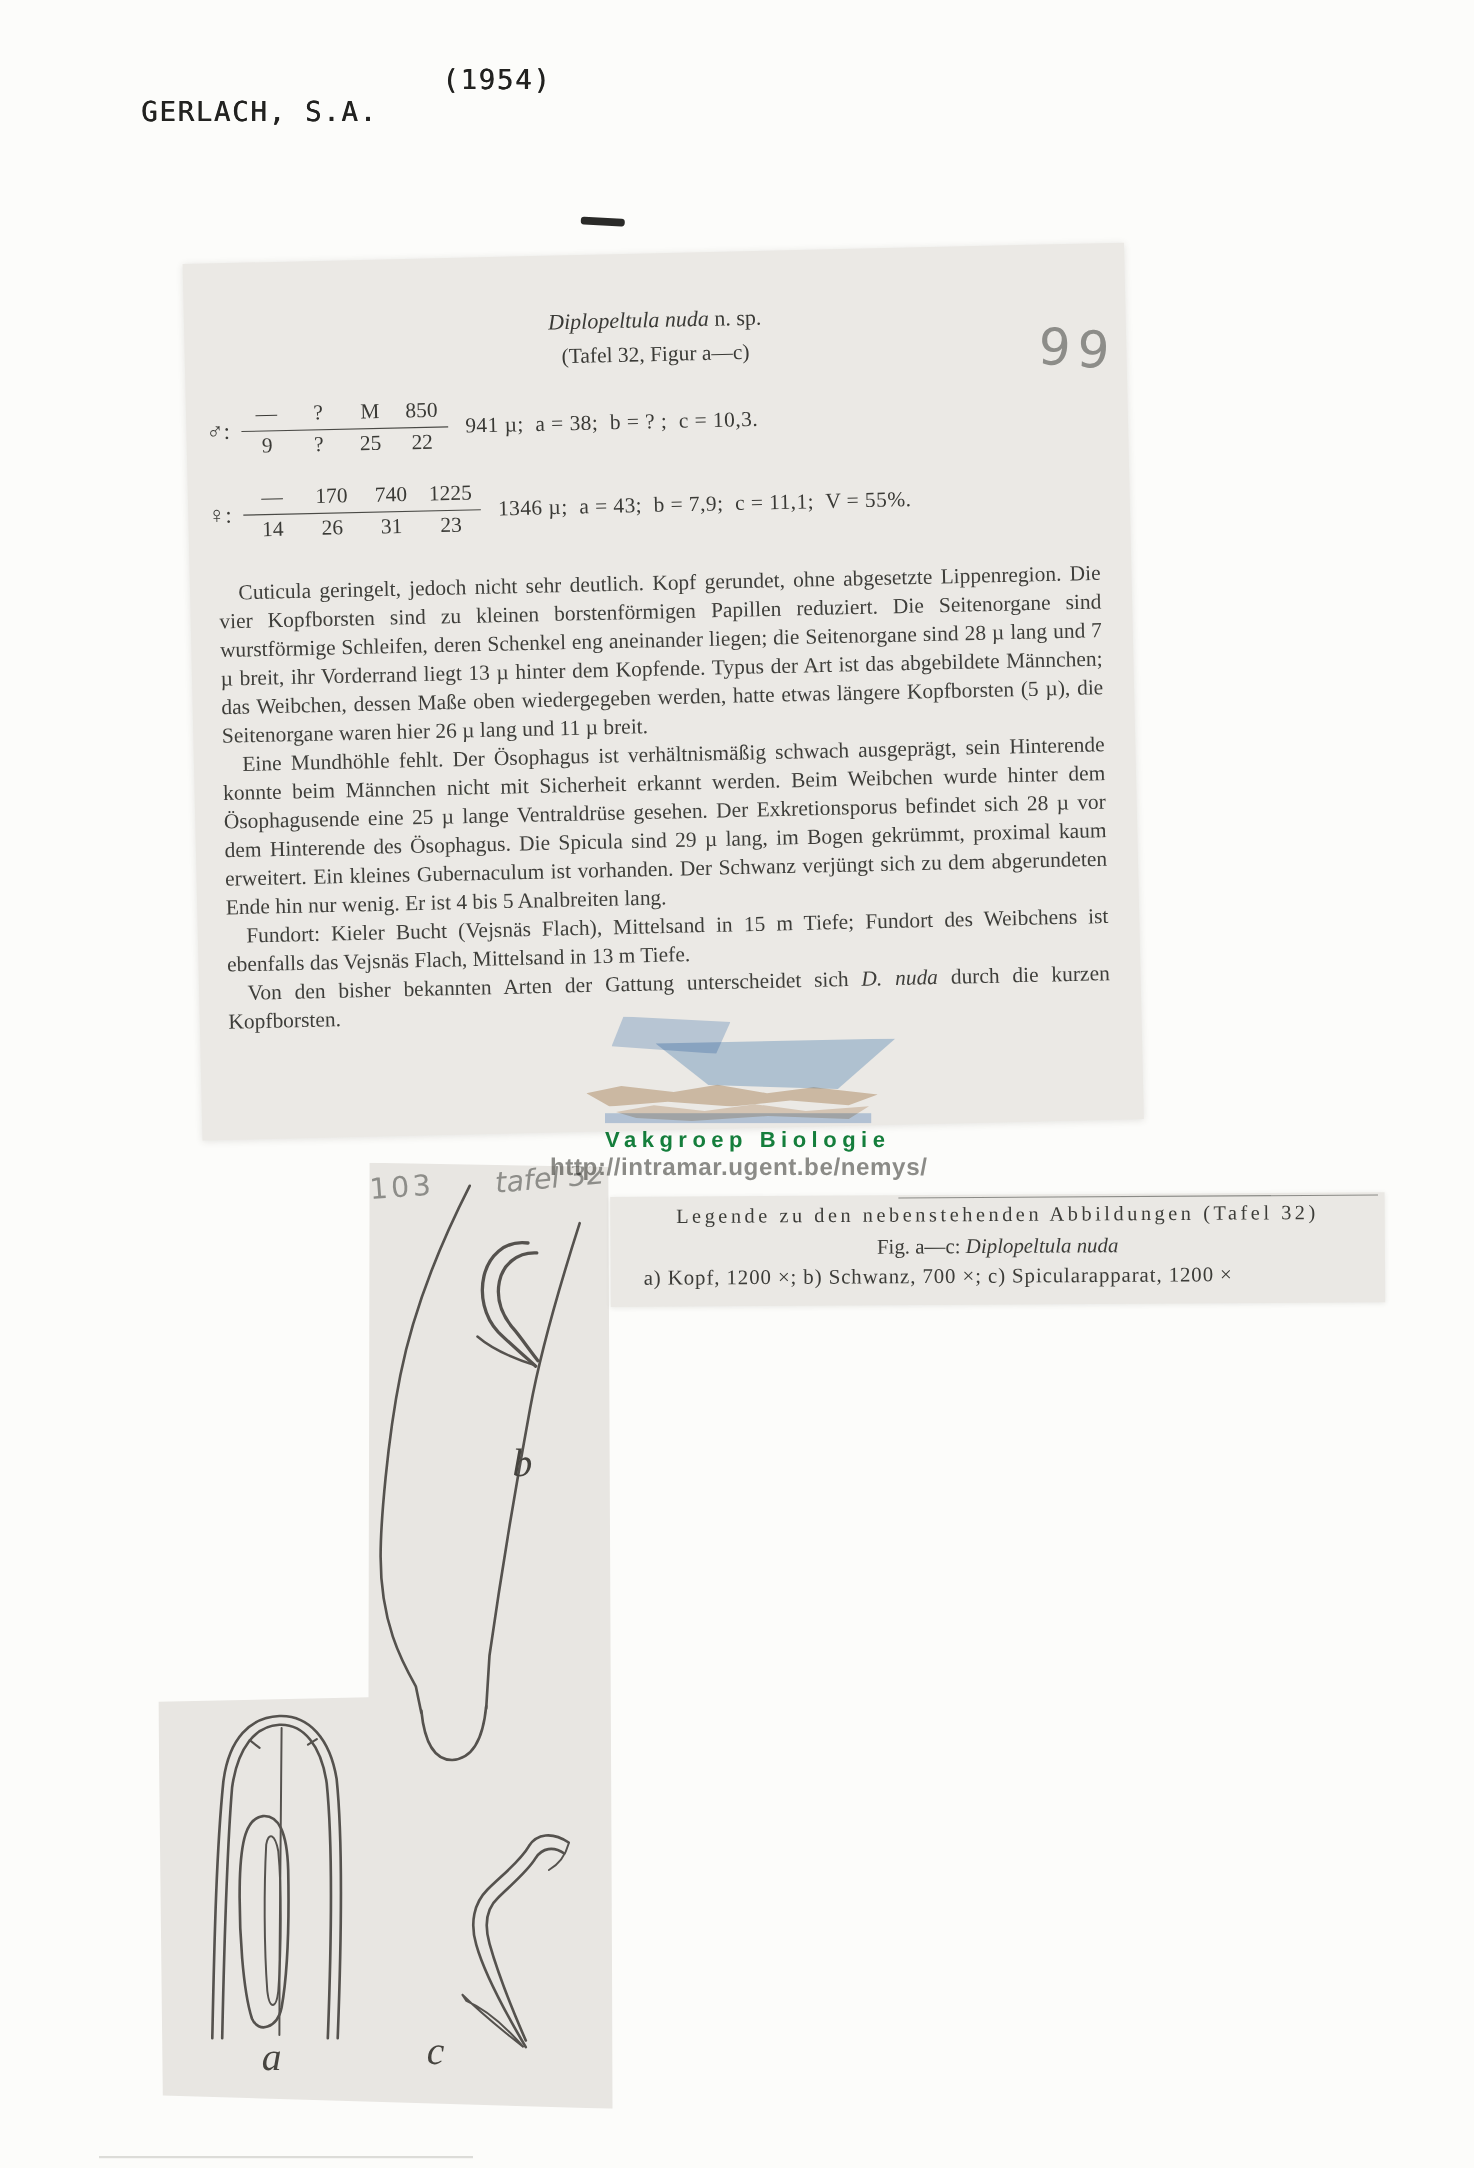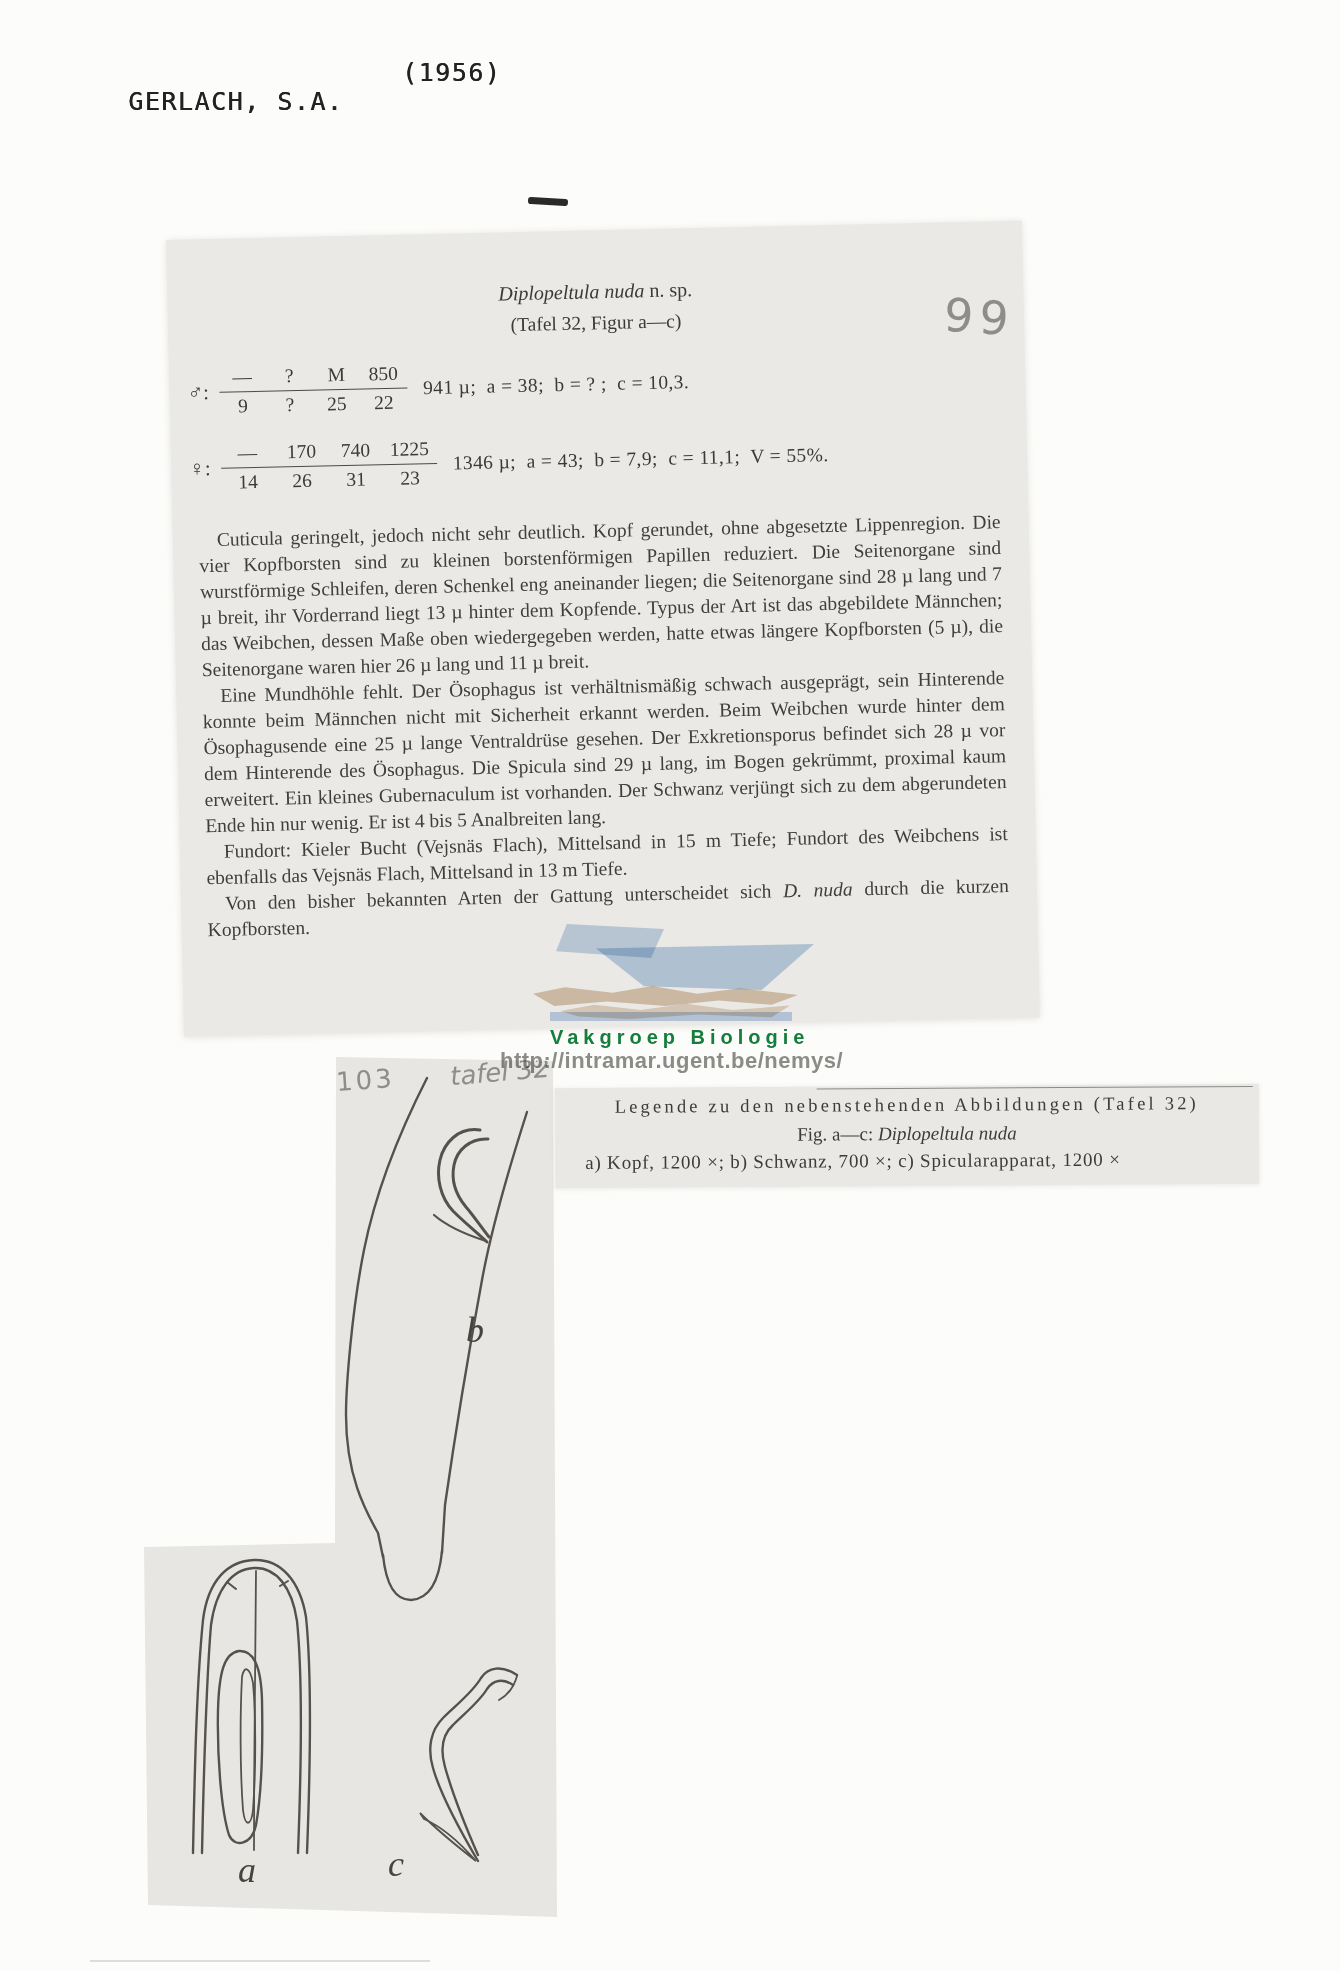--- a/index.html
+++ b/index.html
@@ -91,21 +91,21 @@
   #ink-mark{position:absolute;left:528px;top:198px;width:40px;height:7px;background:#2a2a28;
      border-radius:3px;transform:rotate(3deg);}
   #scan-line{position:absolute;left:90px;top:1960px;width:340px;height:2px;background:#dcdcd8;}
 </style>
 </head>
 <body>
 
 <div id="page">
 
   <div class="typed" id="typed-line1">
-    <span>GERLACH, S.A.</span><span id="typed-year">(1956)</span>
+    <span>GERLACH, S.A.</span><span id="typed-year">(1954)</span>
   </div>
 
   <div id="ink-mark"></div>
 
   <div id="article-clipping">
     <div class="inner">
       <div class="art-title">
         <span class="sp">Diplopeltula nuda</span><span> n. sp.</span>
       </div>
       <div class="art-subtitle">(Tafel 32, Figur a—c)</div>

